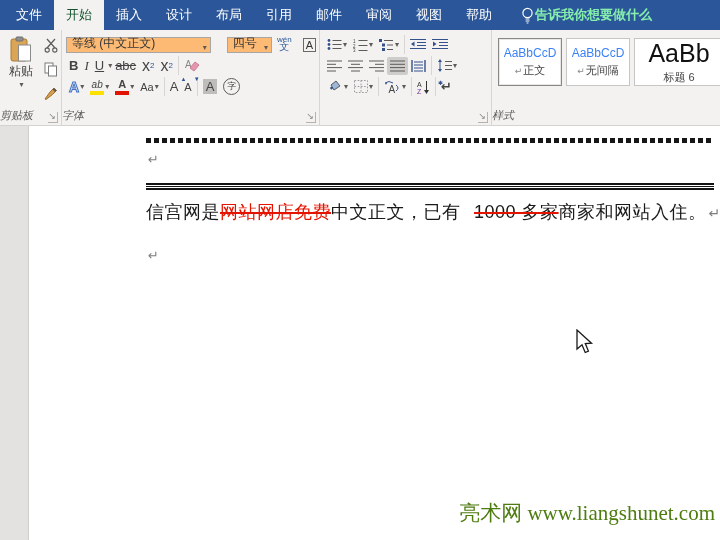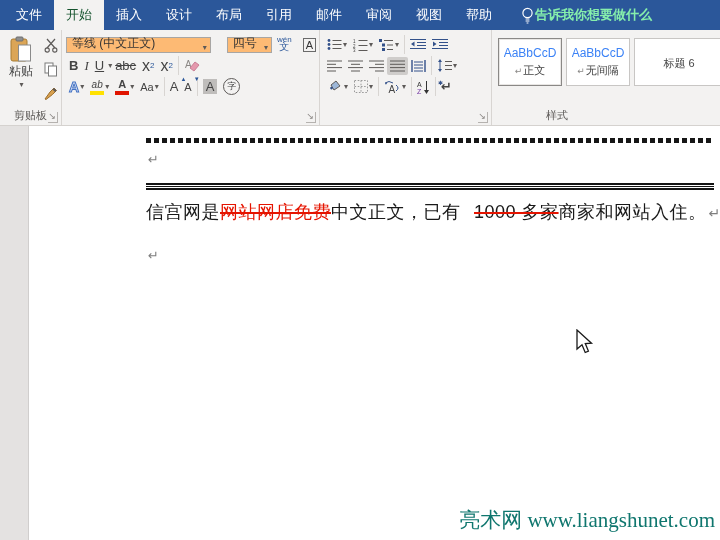--- a/index.html
+++ b/index.html
@@ -6,21 +6,21 @@
   body{width:720px;height:540px;position:relative;overflow:hidden;background:#fff;
        font-family:"Liberation Sans","DejaVu Sans",sans-serif;-webkit-font-smoothing:antialiased;}
   
   .tabbar{position:absolute;top:0;left:0;right:0;height:30px;background:#2b579a;display:flex;align-items:stretch;padding-left:4px;}
   .tab{display:flex;align-items:center;padding:0 12px;color:#fff;font-size:13px;cursor:default;white-space:nowrap;}
   .tab.active{background:#f3f2f1;color:#14532d;}
   .searchbox{display:flex;align-items:center;color:#86efac;font-size:13px;margin-left:16px;white-space:nowrap;font-weight:bold;}
   
   .ribbon{position:absolute;top:30px;left:0;right:0;height:95px;background:#f3f2f1;border-bottom:1px solid #d5d2cf;display:flex;}
   .rgroup{position:relative;border-right:1px solid #d8d5d2;box-sizing:border-box;padding-top:4px;}
-  .rgroup-label{position:absolute;bottom:2px;left:0;right:14px;text-align:right;font-size:11px;color:#5d5a58;}
+  .rgroup-label{position:absolute;bottom:2px;left:0;right:14px;text-align:left;font-size:11px;color:#5d5a58;font-style:italic;}
   .launcher{position:absolute;bottom:2px;right:3px;font-size:9px;color:#8a8784;line-height:9px;border:1px solid #b5b2af;border-top:none;border-left:none;padding:0 1px 1px 0;}
   .dd{font-size:8px;color:#5d5a58;margin-left:1px;}
   .sep{width:1px;background:#d8d5d2;align-self:stretch;margin:1px 2px;}
   .rbtn{display:inline-flex;align-items:center;height:18px;padding:0 3px;border-radius:2px;color:#444;}
   .rbtn.sel{background:#cfcdcb;}
   .rrow{display:flex;align-items:center;height:21px;padding-left:4px;}
   
   .g-clip{width:62px;}
   .paste{position:absolute;left:6px;top:6px;width:30px;display:flex;flex-direction:column;align-items:center;font-size:12px;color:#444;}
   .clipcol{position:absolute;left:40px;top:6px;display:flex;flex-direction:column;gap:6px;align-items:center;}
@@ -59,21 +59,21 @@
   .gutter{position:absolute;left:0;top:0;width:28px;bottom:0;background:#e4e2e1;border-right:1px solid #d0cecd;}
   .dotted-line{position:absolute;left:146px;top:12px;width:566px;height:5px;
      background:repeating-linear-gradient(90deg,#161616 0 5px,transparent 5px 8px);}
   .double-line{position:absolute;left:146px;top:57px;width:568px;height:7px;
      background:linear-gradient(#141414 0 2px,transparent 2px 3px,#141414 3px 4px,transparent 4px 5px,#141414 5px 7px);}
   .pmark-doc{position:absolute;color:#7e7e7e;font-size:13px;}
   .textline{position:absolute;left:146px;top:74px;font-size:18px;color:#191919;white-space:nowrap;letter-spacing:0.5px;}
   .seg-redstrike{color:#e51400;text-decoration:line-through;text-decoration-thickness:2px;}
   .seg-blackredstrike{color:#191919;text-decoration:line-through;text-decoration-color:#e51400;text-decoration-thickness:2px;margin-left:8px;}
   .eol{color:#7e7e7e;font-size:14px;margin-left:2px;}
-  .watermark{position:absolute;right:5px;bottom:6px;font-family:"Liberation Serif","DejaVu Serif",serif;font-size:21px;color:#0f766e;}
+  .watermark{position:absolute;right:5px;bottom:13px;font-family:"Liberation Serif","DejaVu Serif",serif;font-size:21px;color:#4d7c0f;}
   .cursor{position:absolute;left:575px;top:203px;}
   svg{display:block;}
 </style>
 </head>
 <body>
 
 <div class="tabbar">
   <div class="tab">文件</div>
   <div class="tab active">开始</div>
   <div class="tab">插入</div>
@@ -207,20 +207,21 @@
         <span class="tri">▼</span>
       </span>
       <span class="sep"></span>
       <span class="rbtn">
         <span class="shadeA">A</span>
       </span>
       <span class="rbtn">
         <span class="circ">字</span>
       </span>
     </div>
+    <div class="rgroup-label">字体</div>
     <div class="launcher">↘</div>
   </div>
 
   <div class="rgroup g-para">
     <div class="rrow">
       <span class="rbtn">
         <svg width="15" height="13" viewBox="0 0 15 13">
           <circle cx="2" cy="2.5" r="1.4" fill="#33518a"></circle>
             <circle cx="2" cy="6.5" r="1.4" fill="#33518a"></circle>
             <circle cx="2" cy="10.5" r="1.4" fill="#33518a"></circle>
@@ -346,20 +347,21 @@
     <div class="cards">
       <div class="card selected">
         <span class="prev">AaBbCcD</span>
         <span class="lbl"><span class="pmark">↵</span><span>正文</span></span>
       </div>
       <div class="card">
         <span class="prev">AaBbCcD</span>
         <span class="lbl"><span class="pmark">↵</span><span>无间隔</span></span>
       </div>
       <div class="card h1">
+        <span class="prev">AaBb</span>
         <span class="lbl">标题 6</span>
       </div>
     </div>
     <div class="rgroup-label" style="right:152px;">样式</div>
   </div>
 </div>
 
 <div class="docarea">
   <div class="gutter"></div>
 

